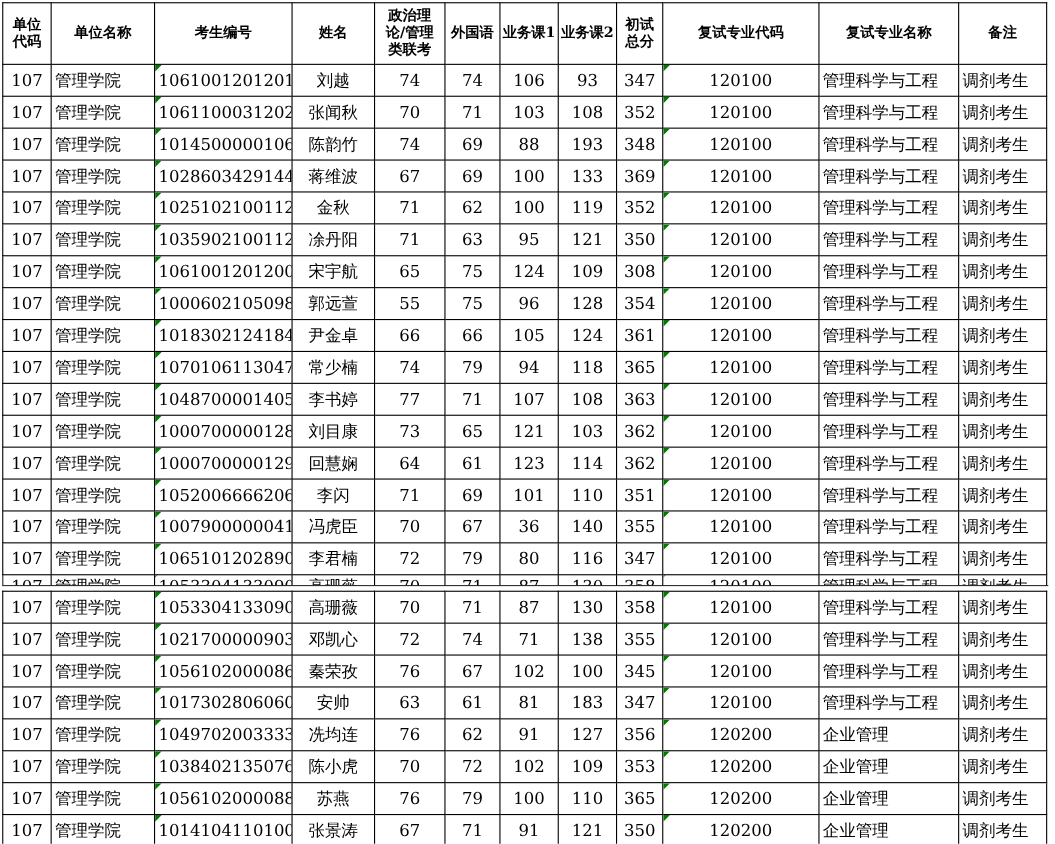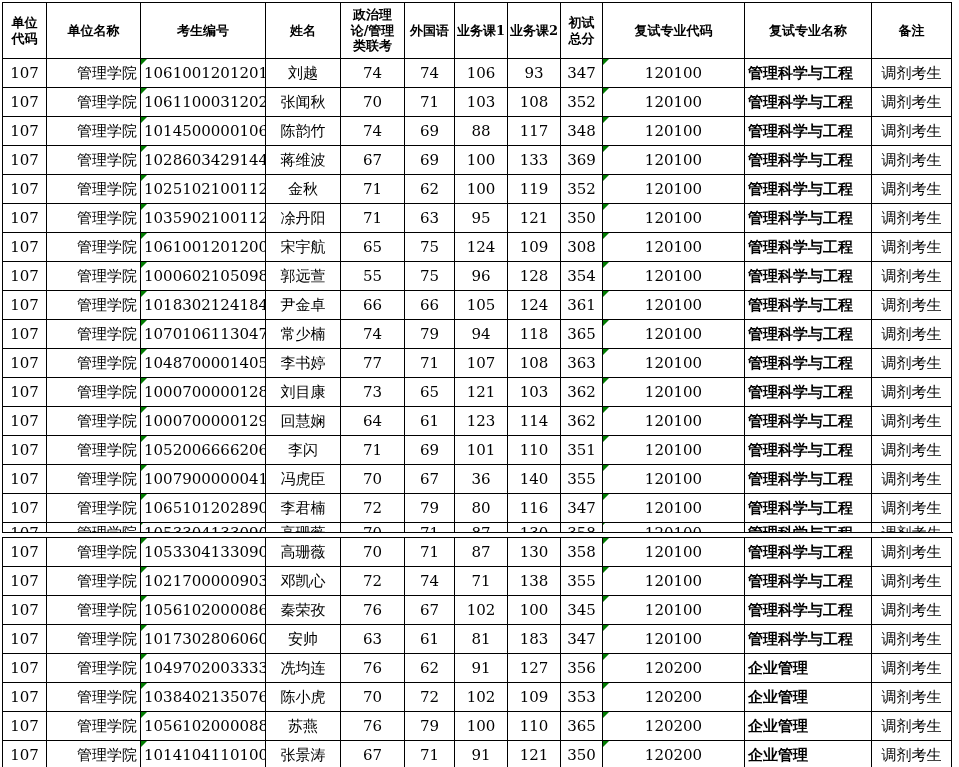--- a/index.html
+++ b/index.html
@@ -53,28 +53,28 @@
   col.c-politics     { width: 64px; }
   col.c-foreign      { width: 50px; }
   col.c-course1      { width: 53px; }
   col.c-course2      { width: 53px; }
   col.c-total        { width: 42px; }
   col.c-major_code   { width: 142px; }
   col.c-major_name   { width: 127px; }
   col.c-note         { width: 80px; }
   
   .cell-unit_code    { text-align: center; font-size: 14px; color: var(--code-text, #595959); }
-  .cell-unit_name    { text-align: right; }
+  .cell-unit_name    { text-align: left; }
   .cell-candidate_id { text-align: left; font-size: 13.5px; color: var(--digit-text, #3d3d3d); padding-left: 2px; }
   .cell-name         { text-align: center; }
   .cell-politics, .cell-foreign, .cell-course1, .cell-course2, .cell-total, .cell-major_code {
     text-align: center; font-size: 14px; color: var(--digit-text, #3d3d3d);
   }
-  .cell-major_name   { text-align: left; font-weight: bold; }
-  .cell-note         { text-align: center; font-size: 9px; color: #3a3a3a; padding-left: 6px; }
+  .cell-major_name   { text-align: left; }
+  .cell-note         { text-align: left; font-size: 9px; color: #3a3a3a; padding-left: 6px; }
   
   .flag {
     position: absolute;
     top: 0; left: 0;
     width: 0; height: 0;
     border-top: 6px solid var(--flag-green, #007b00);
     border-right: 6px solid transparent;
   }
   
   .split-sliver {
@@ -156,21 +156,21 @@
           <td class="cell cell-note"><span>调剂考生</span></td>
         </tr>
         <tr>
           <td class="cell cell-unit_code"><span>107</span></td>
           <td class="cell cell-unit_name"><span>管理学院</span></td>
           <td class="cell cell-candidate_id"><span class="flag"></span><span>101450000010631</span></td>
           <td class="cell cell-name"><span>陈韵竹</span></td>
           <td class="cell cell-politics"><span>74</span></td>
           <td class="cell cell-foreign"><span>69</span></td>
           <td class="cell cell-course1"><span>88</span></td>
-          <td class="cell cell-course2"><span>117</span></td>
+          <td class="cell cell-course2"><span>193</span></td>
           <td class="cell cell-total"><span>348</span></td>
           <td class="cell cell-major_code"><span class="flag"></span><span>120100</span></td>
           <td class="cell cell-major_name"><span>管理科学与工程</span></td>
           <td class="cell cell-note"><span>调剂考生</span></td>
         </tr>
         <tr>
           <td class="cell cell-unit_code"><span>107</span></td>
           <td class="cell cell-unit_name"><span>管理学院</span></td>
           <td class="cell cell-candidate_id"><span class="flag"></span><span>102860342914475</span></td>
           <td class="cell cell-name"><span>蒋维波</span></td>

